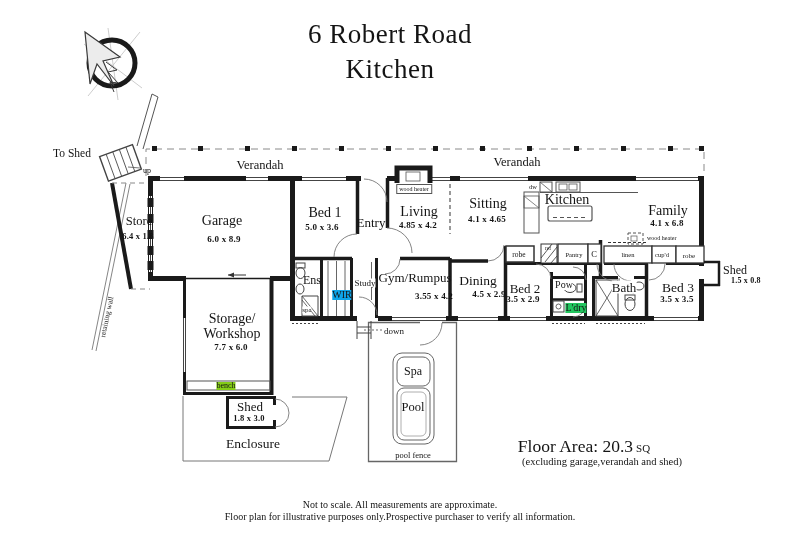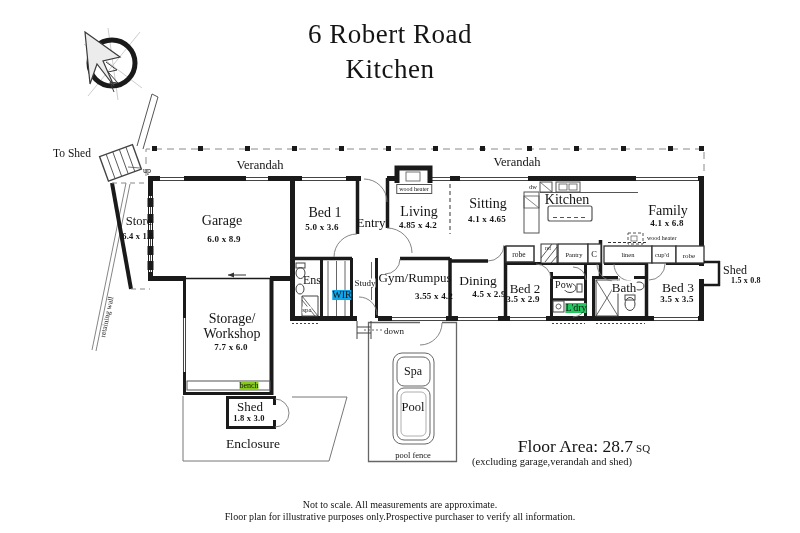--- a/index.html
+++ b/index.html
@@ -363,34 +363,34 @@
 
   <div class="lbl" style="left:678px;top:288px;font-size:13.5px;">Bed 3</div>
   <div class="lbl dims" style="left:677px;top:299px;font-size:9px;">3.5 x 3.5</div>
 
   <div class="lbl left-align" style="left:723px;top:270px;font-size:12px;">Shed</div>
   <div class="lbl left-align dims" style="left:723px;top:281px;font-size:8px;margin-left:8px;">1.5 x 0.8</div>
 
   <div class="lbl" style="left:232px;top:319px;font-size:14px;">Storage/</div>
   <div class="lbl" style="left:232px;top:334px;font-size:14px;">Workshop</div>
   <div class="lbl dims" style="left:231px;top:347px;font-size:9px;">7.7 x 6.0</div>
-  <div class="lbl" style="left:226px;top:386px;font-size:8px;background:#84cc16;margin-left:23px;">bench</div>
+  <div class="lbl" style="left:226px;top:386px;font-size:8px;background:#84cc16;">bench</div>
 
   <div class="lbl" style="left:250px;top:406px;font-size:13px;">Shed</div>
   <div class="lbl dims" style="left:249px;top:418px;font-size:8.5px;">1.8 x 3.0</div>
 
   <div class="lbl" style="left:253px;top:444px;font-size:13.5px;">Enclosure</div>
 
   <div class="lbl" style="left:394px;top:331px;font-size:9px;">down</div>
   <div class="lbl" style="left:413px;top:371px;font-size:12px;">Spa</div>
   <div class="lbl" style="left:413px;top:407px;font-size:12.5px;">Pool</div>
   <div class="lbl" style="left:413px;top:455px;font-size:8.5px;background:#fff;">pool fence</div>
 
   <div class="lbl footer-area" style="left:584px;top:447px;">
-    <span style="font-size:17.5px;">Floor Area: 28.7</span>
+    <span style="font-size:17.5px;">Floor Area: 20.3</span>
     <span style="font-size:11px;">SQ</span>
   </div>
-  <div class="lbl" style="left:552px;top:462px;font-size:10.5px;">(excluding garage,verandah and shed)</div>
+  <div class="lbl" style="left:602px;top:462px;font-size:10.5px;">(excluding garage,verandah and shed)</div>
 
   <div class="lbl" style="left:400px;top:517px;font-size:10px;">Floor plan for illustrative purposes only.Prospective purchaser to verify all information.</div>
   <div class="lbl" style="left:400px;top:505px;font-size:10px;">Not to scale. All measurements are approximate.</div>
 
 </div>
 
 </body></html>

